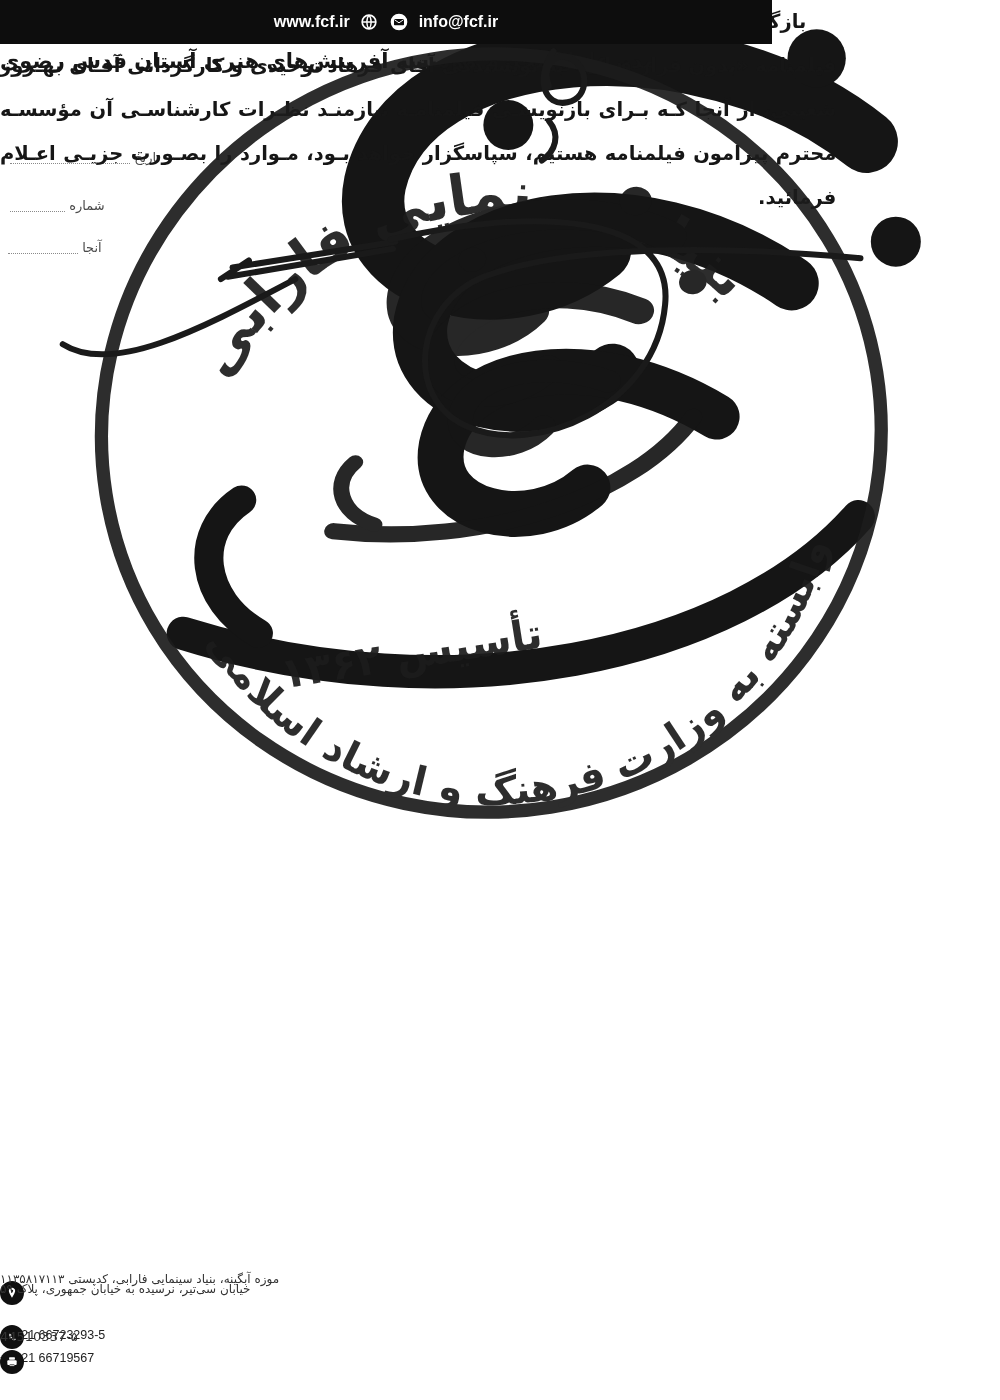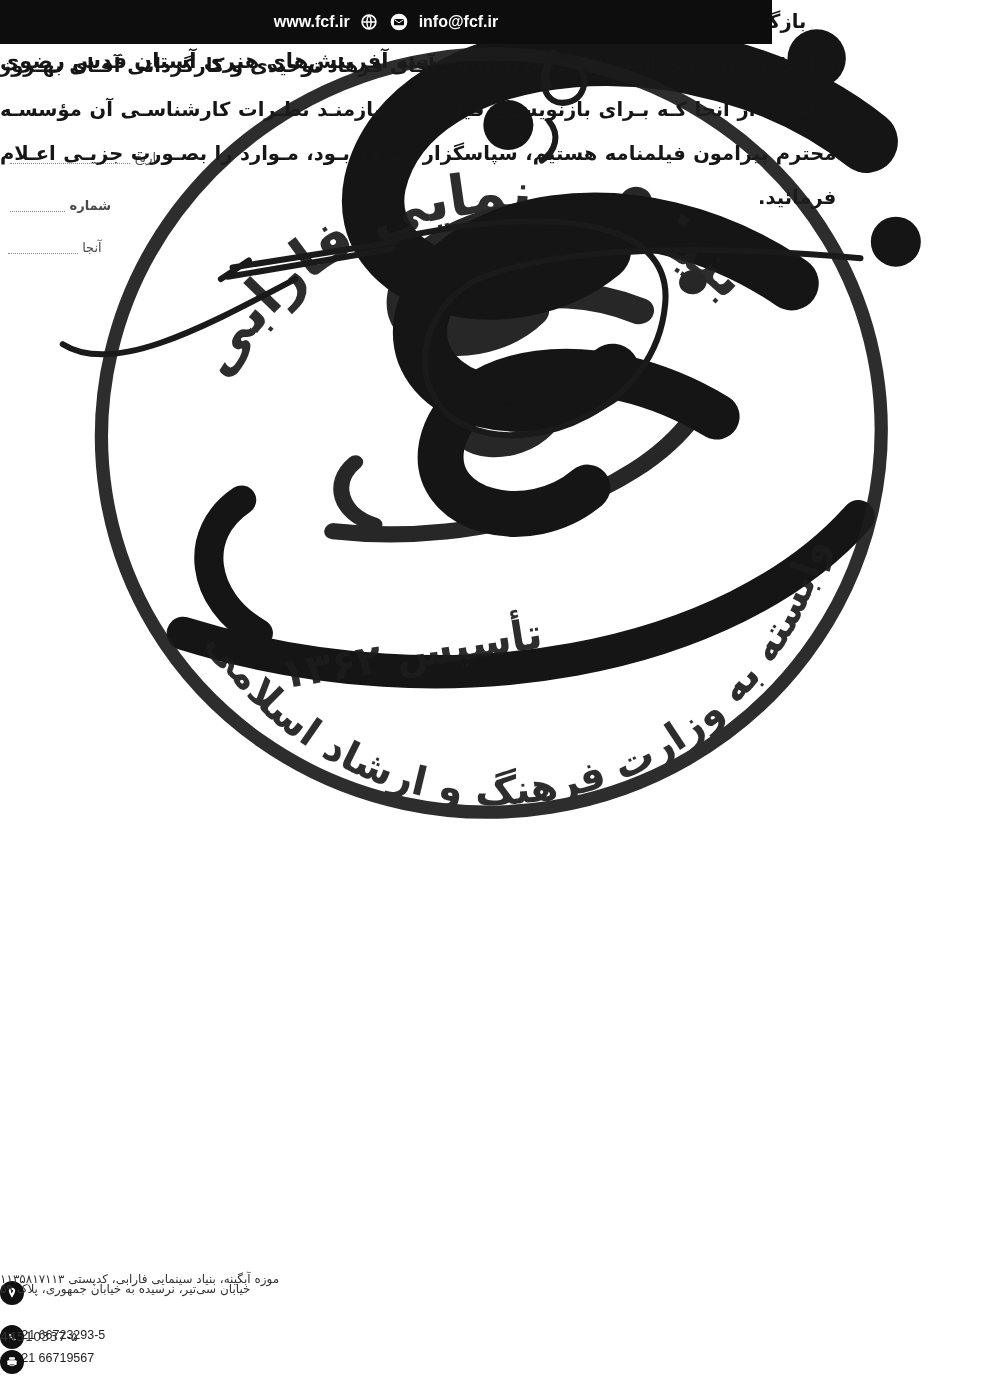--- a/index.html
+++ b/index.html
@@ -102,21 +102,21 @@
     <use href="#emblem"></use>
   </svg>
   <div class="org-name-fa">بنیاد سینمایی فارابی</div>
   <div class="org-name-en">Farabi Cinema Foundation</div>
   <div class="affiliation">وابسته به وزارت فرهنگ و ارشاد اسلامی</div>
 
   <div class="meta-label" style="left:10px;top:150px;">
     <span>تاریخ</span>
     <span class="leader" style="width:120px"></span>
   </div>
-  <div class="meta-label" style="left:10px;top:198px;font-weight:bold;">
+  <div class="meta-label" style="left:10px;top:198px;">
     <span>شماره</span>
     <span class="leader" style="width:55px"></span>
   </div>
   <div class="meta-label" style="left:8px;top:240px;">
     <span>آنجا</span>
     <span class="leader" style="width:70px"></span>
   </div>
   <div class="hand hand-date">۱۳۹۹/۱۱/۱۱</div>
   <div class="hand hand-number">۱۵۴۰۸/ص/۱۳۹۹</div>
 

